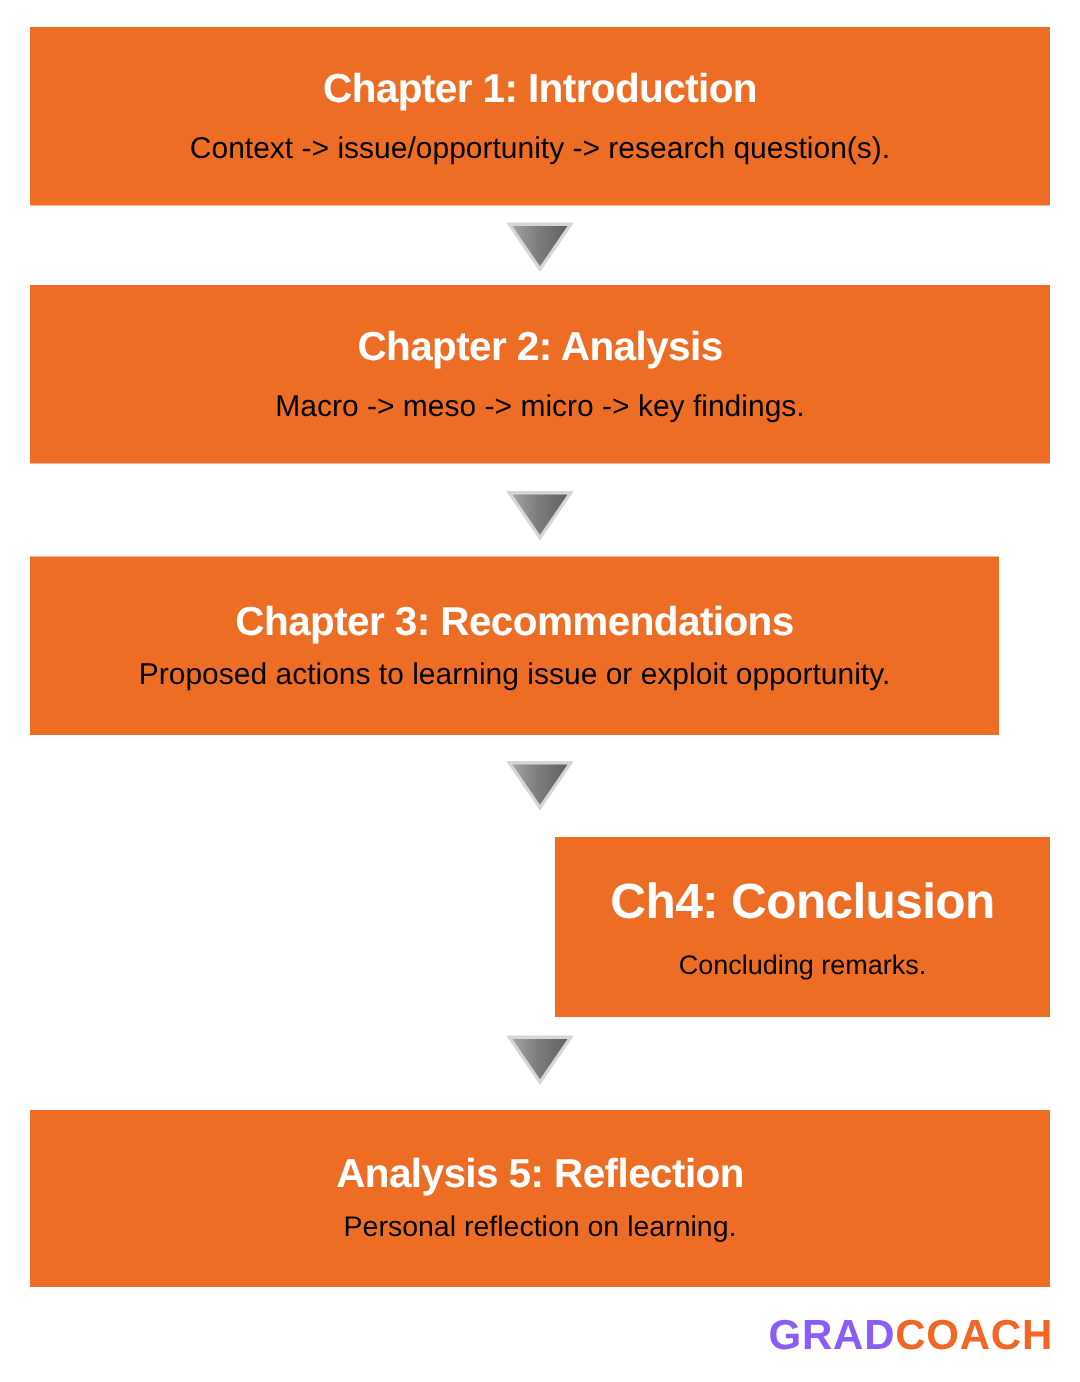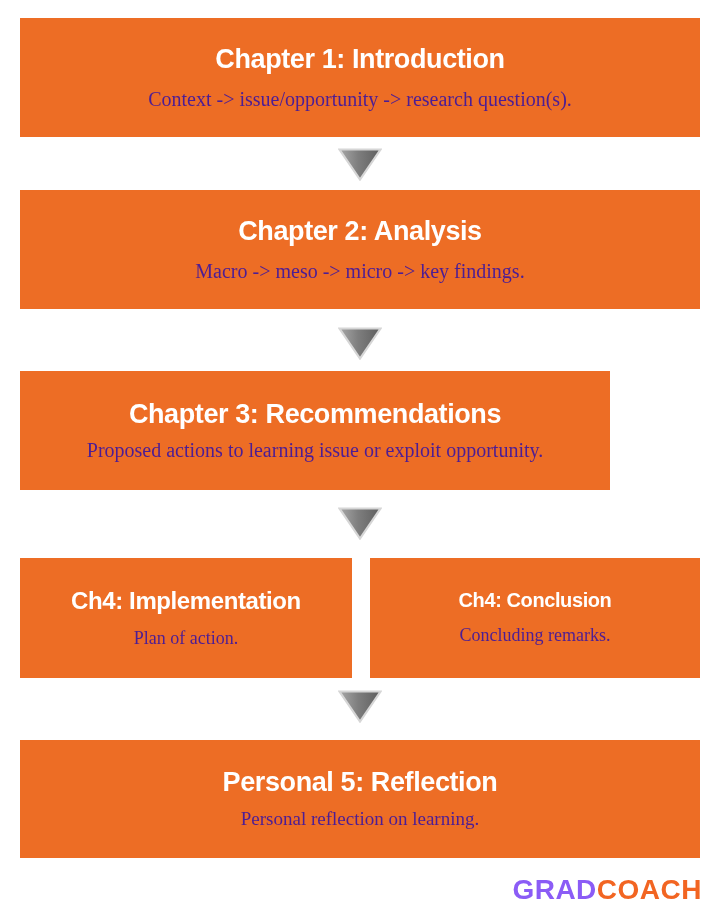--- a/index.html
+++ b/index.html
@@ -37,39 +37,39 @@
 
   .box .title {
     font-family: "Liberation Sans", sans-serif;
     font-weight: bold;
     color: #ffffff;
     letter-spacing: -0.4px;
     line-height: 1.15;
   }
 
   .box .subtitle {
-    font-family: Liberation Serif, serif;
-    color: #4c1d95;
+    font-family: Liberation Sans, sans-serif;
+    color: #000000;
     line-height: 1.2;
   }
 
   
   #box-ch1   { left: 20px; top: 18px;  width: 680px; height: 119px; }
   #box-ch2   { left: 20px; top: 190px; width: 680px; height: 119px; }
-  #box-ch3   { left: 20px; top: 371px; width: 590px; height: 119px; align-items: center; }
+  #box-ch3   { left: 20px; top: 371px; width: 646px; height: 119px; align-items: center; }
   #box-ch4a  { left: 20px; top: 558px; width: 332px; height: 120px; }
   #box-ch4b  { left: 370px; top: 558px; width: 330px; height: 120px; }
   #box-ch5   { left: 20px; top: 740px; width: 680px; height: 118px; }
 
   
   #box-ch1 .title  { font-size: 27px; margin-bottom: 11px; }
   #box-ch2 .title  { font-size: 27px; margin-bottom: 11px; }
   #box-ch3 .title  { font-size: 27px; margin-bottom: 8px; }
   #box-ch4a .title { font-size: 24px; margin-bottom: 13px; }
-  #box-ch4b .title { font-size: 20px; margin-bottom: 13px; }
+  #box-ch4b .title { font-size: 33px; margin-bottom: 13px; }
   #box-ch5 .title  { font-size: 27px; margin-bottom: 10px; }
 
   
   #box-ch1 .subtitle  { font-size: 20px; }
   #box-ch2 .subtitle  { font-size: 20px; }
   #box-ch3 .subtitle  { font-size: 20px; }
   #box-ch4a .subtitle { font-size: 18px; }
   #box-ch4b .subtitle { font-size: 18px; }
   #box-ch5 .subtitle  { font-size: 19px; }
 
@@ -153,45 +153,41 @@
         <linearGradient id="tg3" x1="0" y1="0" x2="1" y2="0">
           <stop offset="0%" stop-color="#A8A8A8"></stop>
           <stop offset="45%" stop-color="#7E7E7E"></stop>
           <stop offset="100%" stop-color="#5E5E5E"></stop>
         </linearGradient>
       </defs>
       <polygon points="1.5,1.5 42.5,1.5 22,31.5" fill="url(#tg3)" stroke="#D6D6D6" stroke-width="2.2"></polygon>
     </svg>
   </div>
 
-  <div class="box" id="box-ch4a">
-    <div class="title">Ch4: Implementation</div>
-    <div class="subtitle">Plan of action.</div>
-  </div>
 
   <div class="box" id="box-ch4b">
     <div class="title">Ch4: Conclusion</div>
     <div class="subtitle">Concluding remarks.</div>
   </div>
 
   <div class="arrow" id="arrow-4">
     <svg viewBox="0 0 44 33" xmlns="http://www.w3.org/2000/svg">
       <defs>
         <linearGradient id="tg4" x1="0" y1="0" x2="1" y2="0">
           <stop offset="0%" stop-color="#A8A8A8"></stop>
           <stop offset="45%" stop-color="#7E7E7E"></stop>
           <stop offset="100%" stop-color="#5E5E5E"></stop>
         </linearGradient>
       </defs>
       <polygon points="1.5,1.5 42.5,1.5 22,31.5" fill="url(#tg4)" stroke="#D6D6D6" stroke-width="2.2"></polygon>
     </svg>
   </div>
 
   <div class="box" id="box-ch5">
-    <div class="title">Personal 5: Reflection</div>
+    <div class="title">Analysis 5: Reflection</div>
     <div class="subtitle">Personal reflection on learning.</div>
   </div>
 
   <div id="logo">
     <span class="grad">GRAD</span>
       <span class="coach">COACH</span>
   </div>
 
 </div>
 

